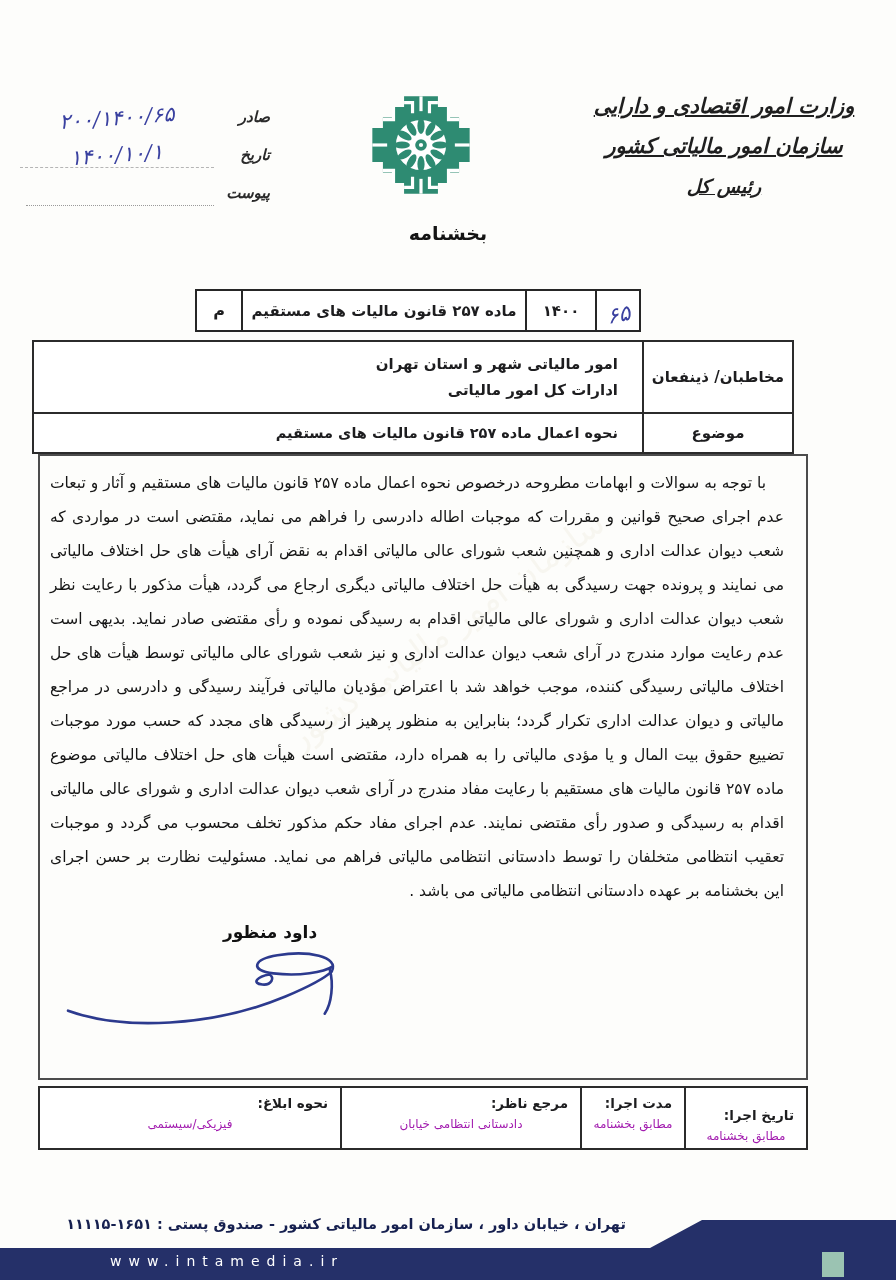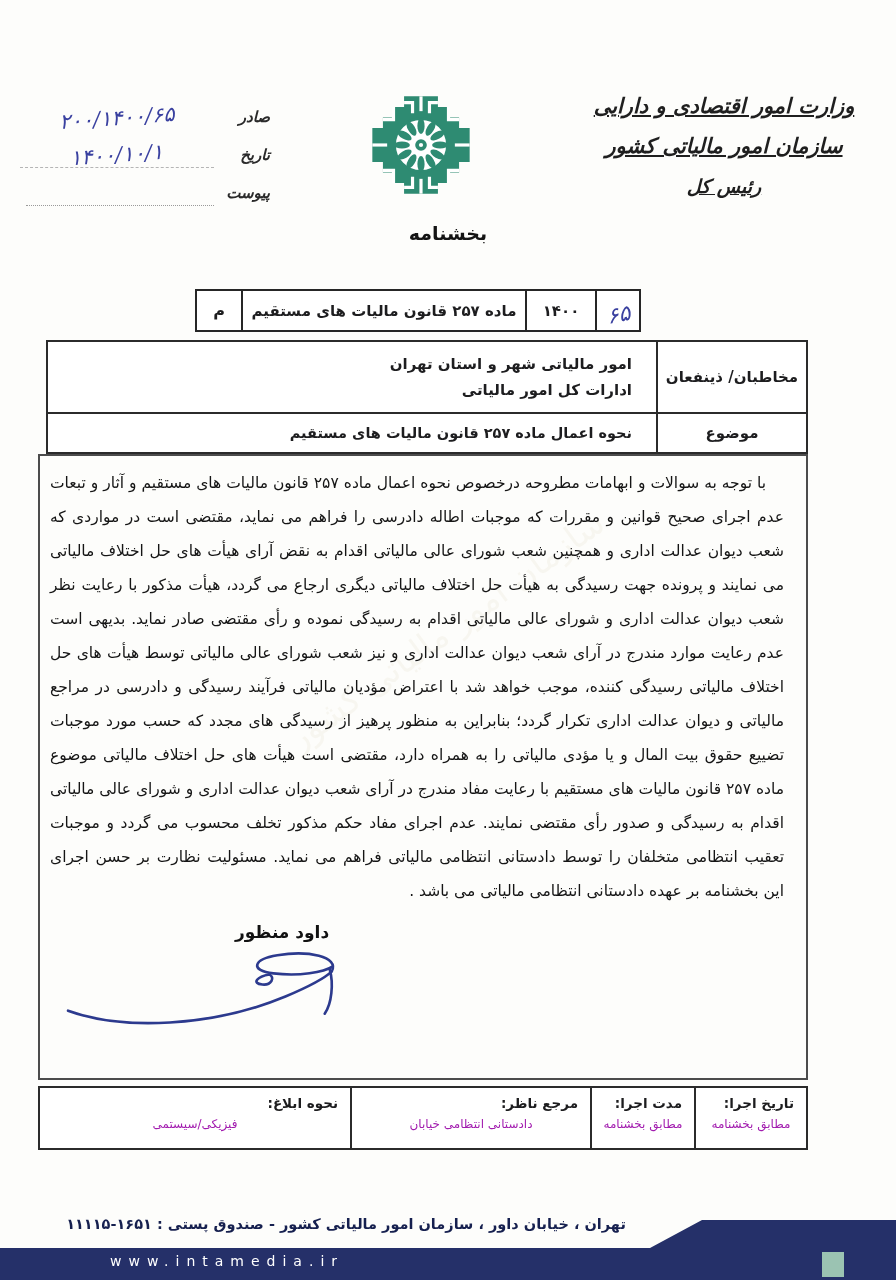--- a/index.html
+++ b/index.html
@@ -47,21 +47,21 @@
   }
   .class-cell{box-sizing:border-box;display:flex;align-items:center;justify-content:center;}
   .class-cell + .class-cell{border-inline-start:2px solid #262626;}
   .cc-serial{width:42px;overflow:visible;}
   .cc-serial .hand{font-size:22px;transform:rotate(-10deg) translateY(4px);}
   .cc-year{width:70px;font-weight:bold;font-size:15px;}
   .cc-ref{flex:1;font-weight:bold;font-size:15px;}
   .cc-cat{width:46px;font-weight:bold;font-size:16px;}
   
   .meta-table{
-    position:absolute;top:340px;right:88px;width:762px;
+    position:absolute;top:340px;right:102px;width:762px;
     border:2px solid #2b2b2b;box-sizing:border-box;background:#fff;direction:rtl;
   }
   .meta-row{display:flex;}
   .meta-row + .meta-row{border-top:2px solid #2b2b2b;}
   .meta-label{
     flex:0 0 150px;border-inline-end:2px solid #2b2b2b;
     display:flex;align-items:center;justify-content:center;
     font-weight:bold;font-size:15px;box-sizing:border-box;
   }
   .meta-content{
@@ -82,33 +82,33 @@
     transform:rotate(-36deg);opacity:0.06;color:#a98e4e;
     font-size:34px;line-height:88px;text-align:center;white-space:nowrap;
     pointer-events:none;
   }
   .body-text{
     position:absolute;top:10px;right:22px;left:10px;
     font-size:15.5px;line-height:34px;text-align:justify;text-indent:18px;
     color:#151515;
   }
   .sig-name{
-    position:absolute;bottom:136px;left:162px;width:160px;text-align:center;
+    position:absolute;bottom:136px;left:150px;width:160px;text-align:center;
     font-weight:bold;font-size:17px;color:#111;
   }
   .sig-svg{position:absolute;bottom:48px;left:22px;width:312px;height:86px;}
   
   .exec-table{
     position:absolute;top:1086px;right:88px;width:770px;height:64px;
     border:2px solid #2b2b2b;box-sizing:border-box;display:flex;direction:rtl;
     background:#fff;
   }
   .exec-cell{box-sizing:border-box;padding-top:7px;}
   .exec-cell + .exec-cell{border-inline-start:2px solid #2b2b2b;}
-  .ec-1{width:110px;} .ec-2{width:104px;} .ec-3{width:240px;} .ec-4{flex:1;}
+  .ec-1{width:120px;margin-top:12px;} .ec-2{width:104px;} .ec-3{width:240px;} .ec-4{flex:1;}
   .exec-label{font-weight:bold;font-size:13.5px;text-align:right;padding-right:12px;}
   .exec-value{font-size:12px;text-align:center;margin-top:6px;color:#a21caf;}
   
   .footer-address{
     position:absolute;top:1216px;left:46px;width:600px;text-align:center;
     font-weight:bold;font-size:14.5px;color:#16204f;direction:rtl;
   }
   .footer-shape{position:absolute;top:1218px;left:0;width:896px;height:62px;}
   .footer-url{
     position:absolute;top:1253px;left:110px;width:620px;

